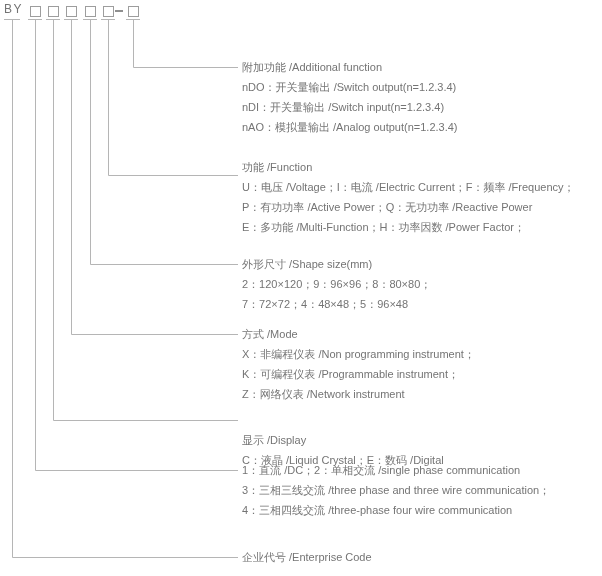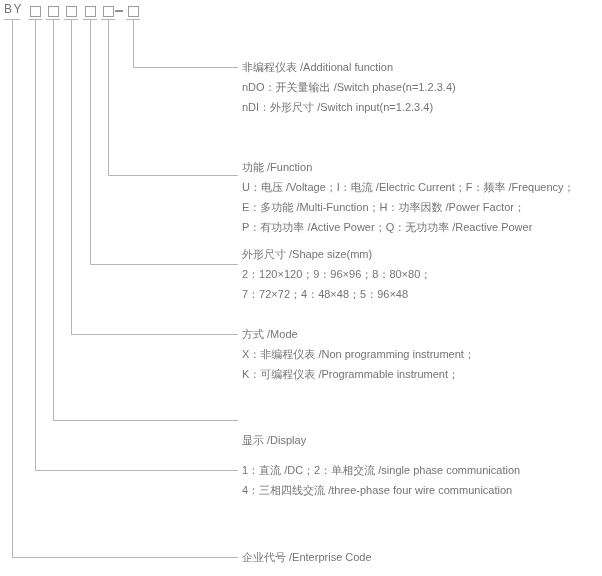--- a/index.html
+++ b/index.html
@@ -70,50 +70,54 @@
   <span class="model-prefix">BY</span>
   <span class="code-box" style="left:30px"></span>
   <span class="code-box" style="left:48px"></span>
   <span class="code-box" style="left:66px"></span>
   <span class="code-box" style="left:85px"></span>
   <span class="code-box" style="left:103px"></span>
   <span class="dash-sep"></span>
   <span class="code-box" style="left:128px"></span>
 
   <div class="block" style="top:57px">
-    <div class="heading">非编程仪表 /Additional function</div>
-    <div class="line">nDO：开关量输出 /Switch phase(n=1.2.3.4)</div>
-    <div class="line">nDI：外形尺寸 /Switch input(n=1.2.3.4)</div>
+    <div class="heading">附加功能 /Additional function</div>
+    <div class="line">nDO：开关量输出 /Switch output(n=1.2.3.4)</div>
+    <div class="line">nDI：开关量输出 /Switch input(n=1.2.3.4)</div>
+    <div class="line">nAO：模拟量输出 /Analog output(n=1.2.3.4)</div>
   </div>
 
   <div class="block" style="top:157px">
     <div class="heading">功能 /Function</div>
     <div class="line">U：电压 /Voltage；I：电流 /Electric Current；F：频率 /Frequency；</div>
+    <div class="line">P：有功功率 /Active Power；Q：无功功率 /Reactive Power</div>
     <div class="line">E：多功能 /Multi-Function；H：功率因数 /Power Factor；</div>
-    <div class="line">P：有功功率 /Active Power；Q：无功功率 /Reactive Power</div>
   </div>
 
-  <div class="block" style="top:244px">
+  <div class="block" style="top:254px">
     <div class="heading">外形尺寸 /Shape size(mm)</div>
     <div class="line">2：120×120；9：96×96；8：80×80；</div>
     <div class="line">7：72×72；4：48×48；5：96×48</div>
   </div>
 
   <div class="block" style="top:324px">
     <div class="heading">方式 /Mode</div>
     <div class="line">X：非编程仪表 /Non programming instrument；</div>
     <div class="line">K：可编程仪表 /Programmable instrument；</div>
+    <div class="line">Z：网络仪表 /Network instrument</div>
   </div>
 
   <div class="block" style="top:430px">
     <div class="heading">显示 /Display</div>
+    <div class="line">C：液晶 /Liquid Crystal；E：数码 /Digital</div>
   </div>
 
   <div class="block" style="top:460px">
     <div class="line">1：直流 /DC；2：单相交流 /single phase communication</div>
+    <div class="line">3：三相三线交流 /three phase and three wire communication；</div>
     <div class="line">4：三相四线交流 /three-phase four wire communication</div>
   </div>
 
   <div class="block" style="top:547px">
     <div class="heading">企业代号 /Enterprise Code</div>
   </div>
 
 </div>
 
 </body></html>

